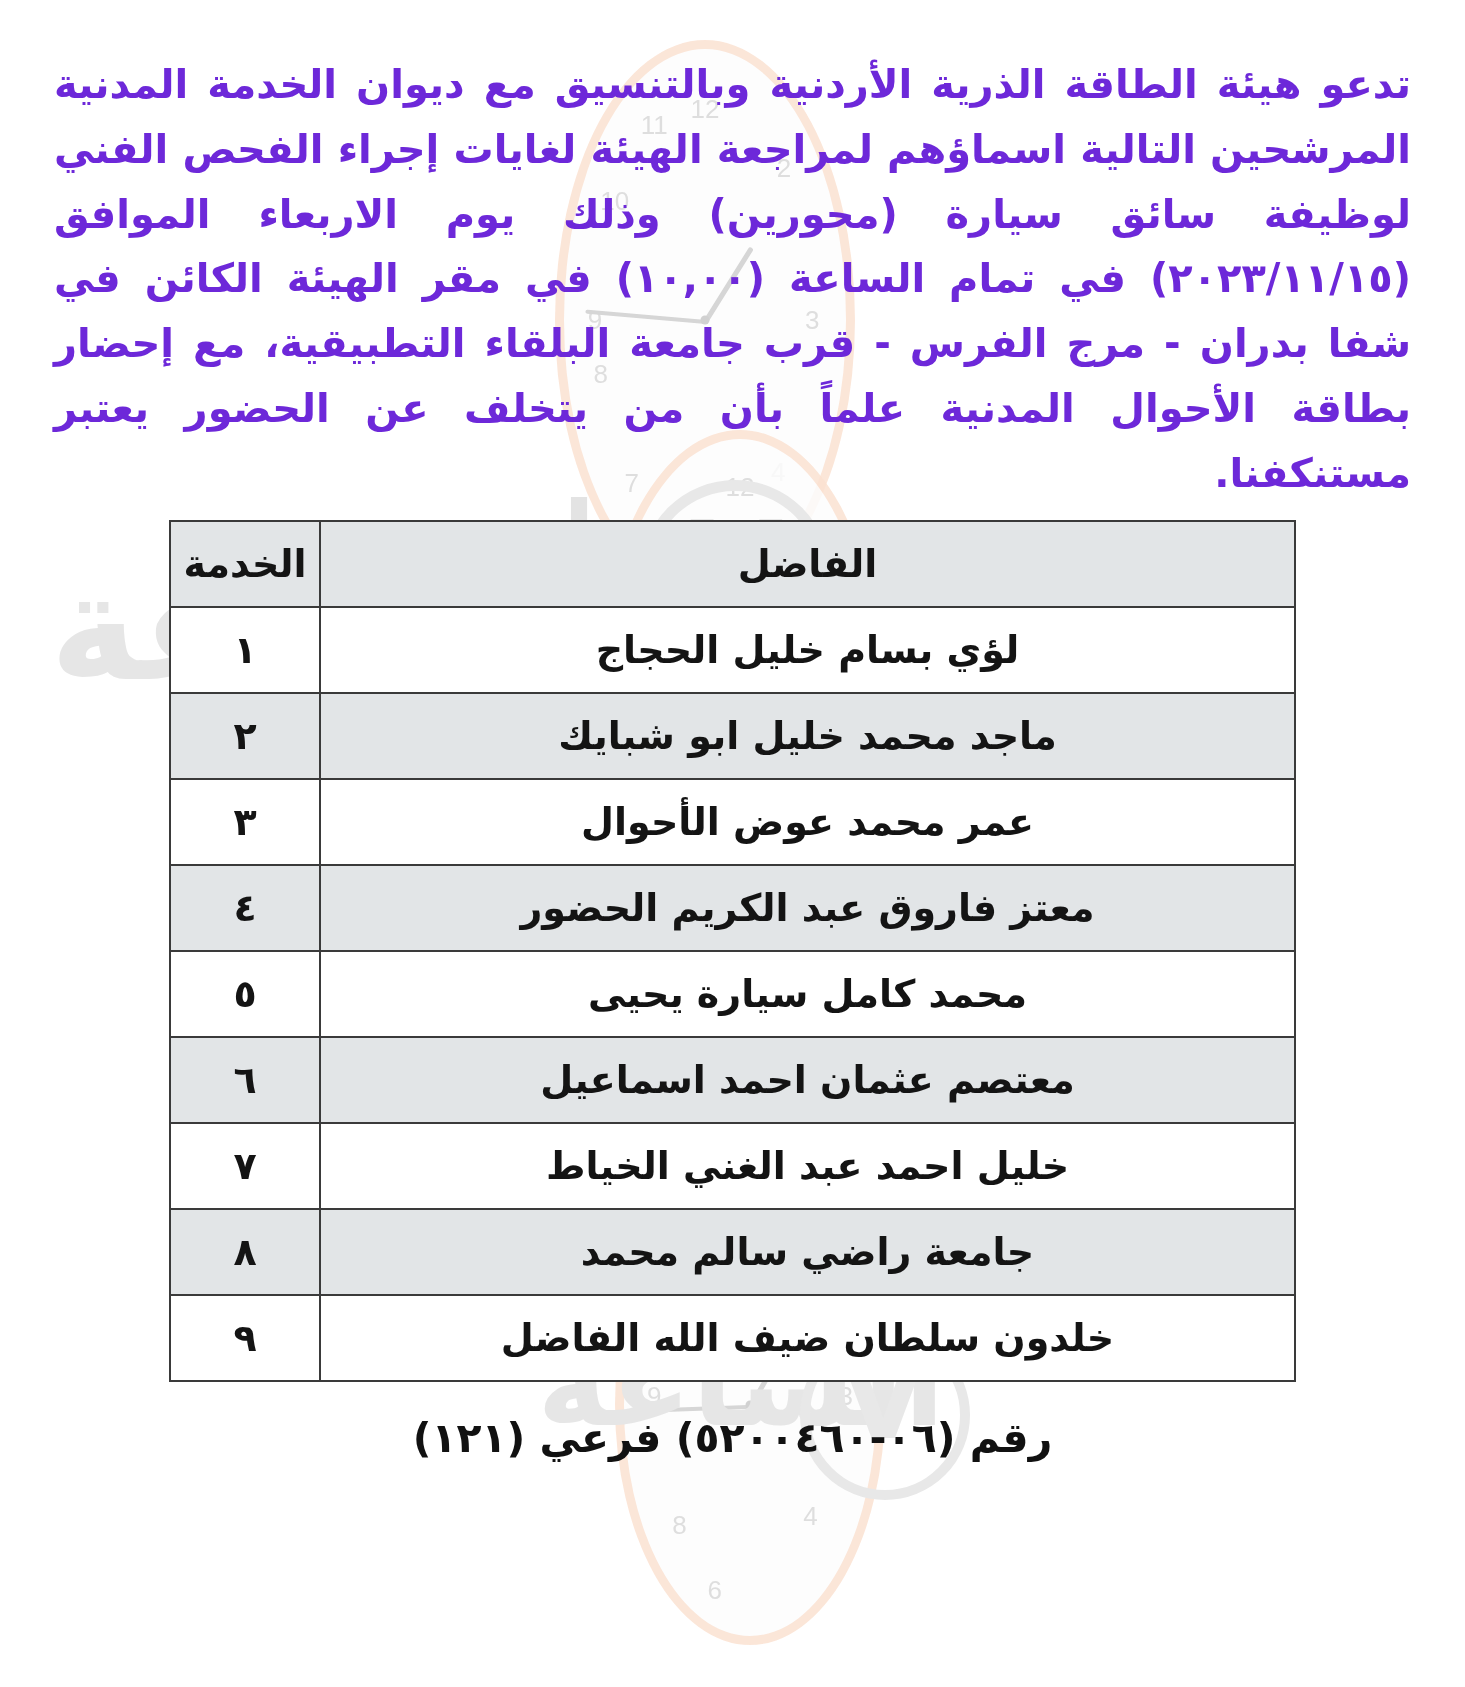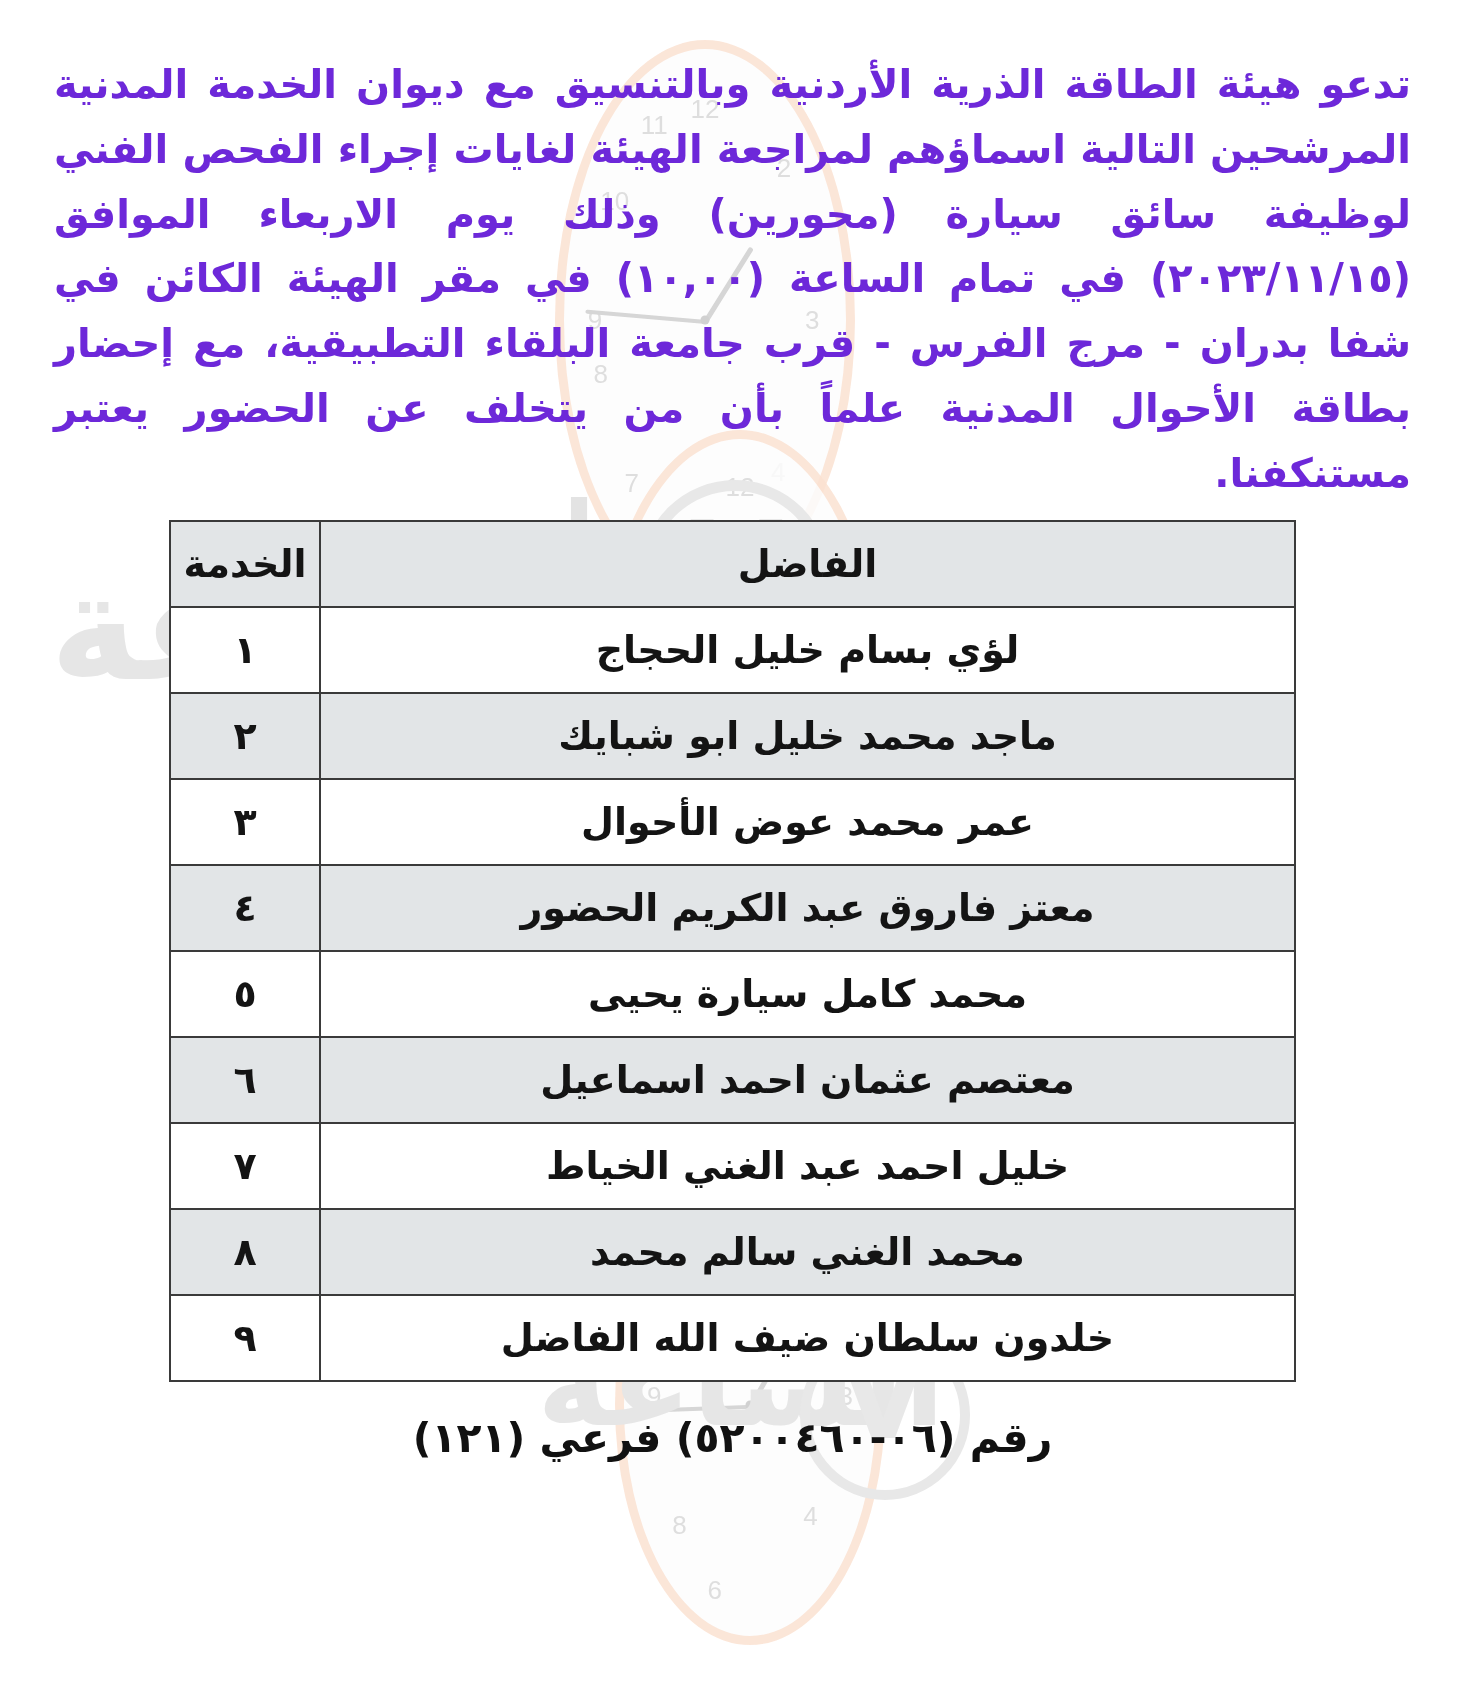--- a/index.html
+++ b/index.html
@@ -291,21 +291,21 @@
         </tr>
         <tr class="alt">
           <td class="name">معتصم عثمان احمد اسماعيل</td>
           <td class="num">٦</td>
         </tr>
         <tr class="plain">
           <td class="name">خليل احمد عبد الغني الخياط</td>
           <td class="num">٧</td>
         </tr>
         <tr class="alt">
-          <td class="name">محمد الغني سالم محمد</td>
+          <td class="name">جامعة راضي سالم محمد</td>
           <td class="num">٨</td>
         </tr>
         <tr class="plain">
           <td class="name">خلدون سلطان ضيف الله الفاضل</td>
           <td class="num">٩</td>
         </tr>
       </tbody>
     </table>
 
     <div class="footer">

